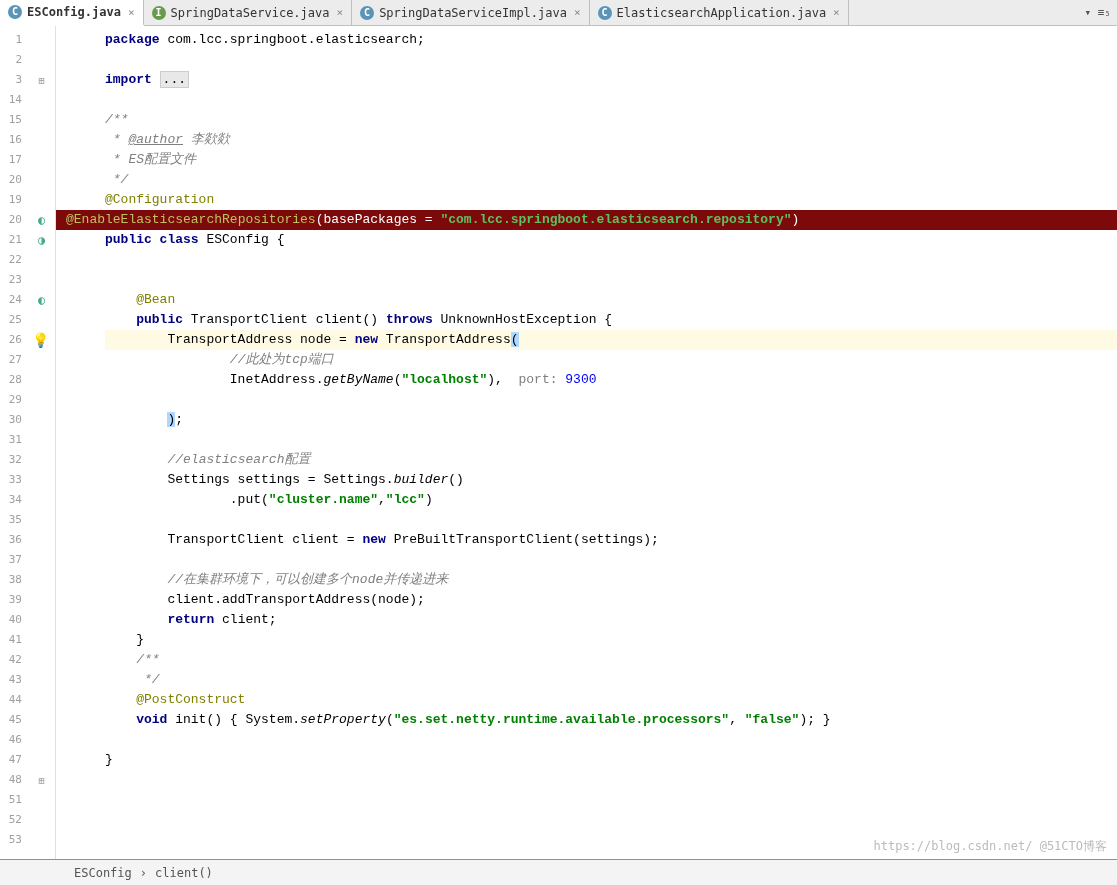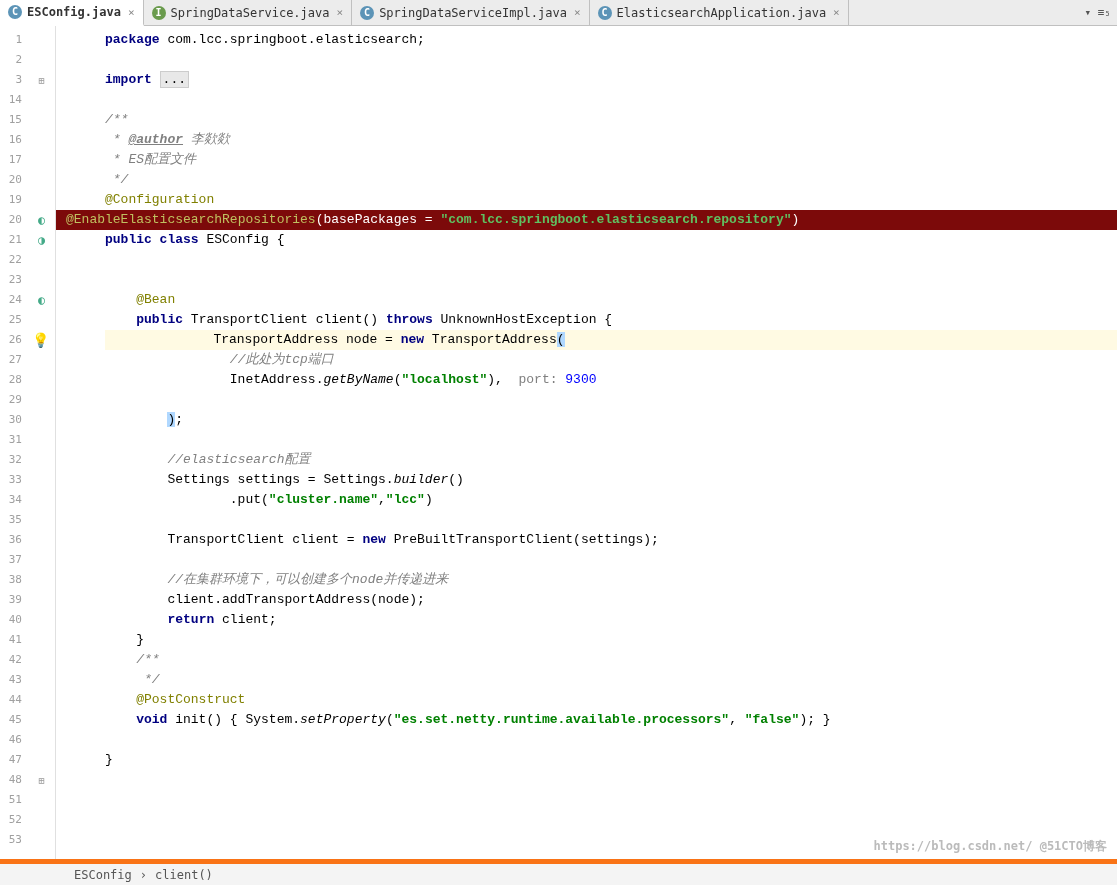--- a/index.html
+++ b/index.html
@@ -12,32 +12,32 @@
 .active .tab-label { font-weight: bold; }
 .close-icon { color: #888; font-size: 11px; margin-left:2px; }
 .tabs-right { margin-left:auto; padding-right:6px; display:flex; align-items:center; gap:3px; color:#555; font-size:11px;}
 .editor { display: flex; height: 833px; background: #fff; position: relative; }
 .gutter { width: 28px; background: #fff; border-right: none; text-align: right; color: #a0a0a0; font-size: 11px; font-family: Consolas, monospace; padding-top: 4px; }
 .gutter-line { height: 20px; line-height: 20px; padding-right: 6px; }
 .gutter-icons { width: 28px; background:#fff; border-right: 1px solid #e0e0e0; padding-top:4px; }
 .gutter-icon-row { height: 20px; display:flex; align-items:center; justify-content:center; }
 .code { flex:1; font-family: Consolas, "Courier New", monospace; font-size: 13px; padding-top: 4px; padding-left: 10px; position:relative; }
 .code-line { height: 20px; line-height: 20px; white-space: pre; margin-left: 39px; }
-.code-line.current { background: #fffae3; padding-left: 46px; }
+.code-line.current { background: #fffae3; }
 .kw { color: #000080; font-weight: bold; }
 .str { color: #008000; font-weight: bold; }
 .ann { color: #808000; }
 .comment { color: #808080; font-style: italic; }
-.tag-auth { color: #808080; font-style: italic; text-decoration: underline; font-weight:bold;}
+.tag-auth { color: #808080; font-style: italic; text-decoration: underline; font-weight:normal;}
 .param { color: #808080; }
 .static { font-style: italic; }
 .sel-paren { background:#b0d8ff; }
-.breadcrumb { position:absolute; bottom:0; left:0; right:0; height:26px; border-top:5px solid #f97316; background:#f4f4f4; display:flex; align-items:center; padding-left: 70px; font-size:12px; color:#555; }
+.breadcrumb { position:absolute; bottom:0; left:0; right:0; height:26px; border-top:1px solid #f97316; background:#f4f4f4; display:flex; align-items:center; padding-left: 70px; font-size:12px; color:#555; }
 .breadcrumb span{ margin:0 4px; }
-.watermark { position:absolute; right:10px; bottom:30px; color:#bbb; font-size:12px;font-weight:bold; }
+.watermark { position:absolute; right:10px; bottom:30px; color:#bbb; font-size:12px; }
 .check { position:absolute; top:30px; right:8px; color:#3a3; font-size:14px;}
 .bulb { color:#e0a000; font-size:14px; }
 .circ-c { background:#5c94b7; color:#fff; border-radius:50%; width:14px; height:14px; font-size:10px; text-align:center; line-height:14px; font-weight:bold;}
 .circ-i { background:#6a9b4d; color:#fff; border-radius:50%; width:14px; height:14px; font-size:10px; text-align:center; line-height:14px; font-weight:bold;}
 .nav-icon { color:#4a8; font-size:12px;}
 </style>
 </head>
 <body>
 
 <div class="tabs">

